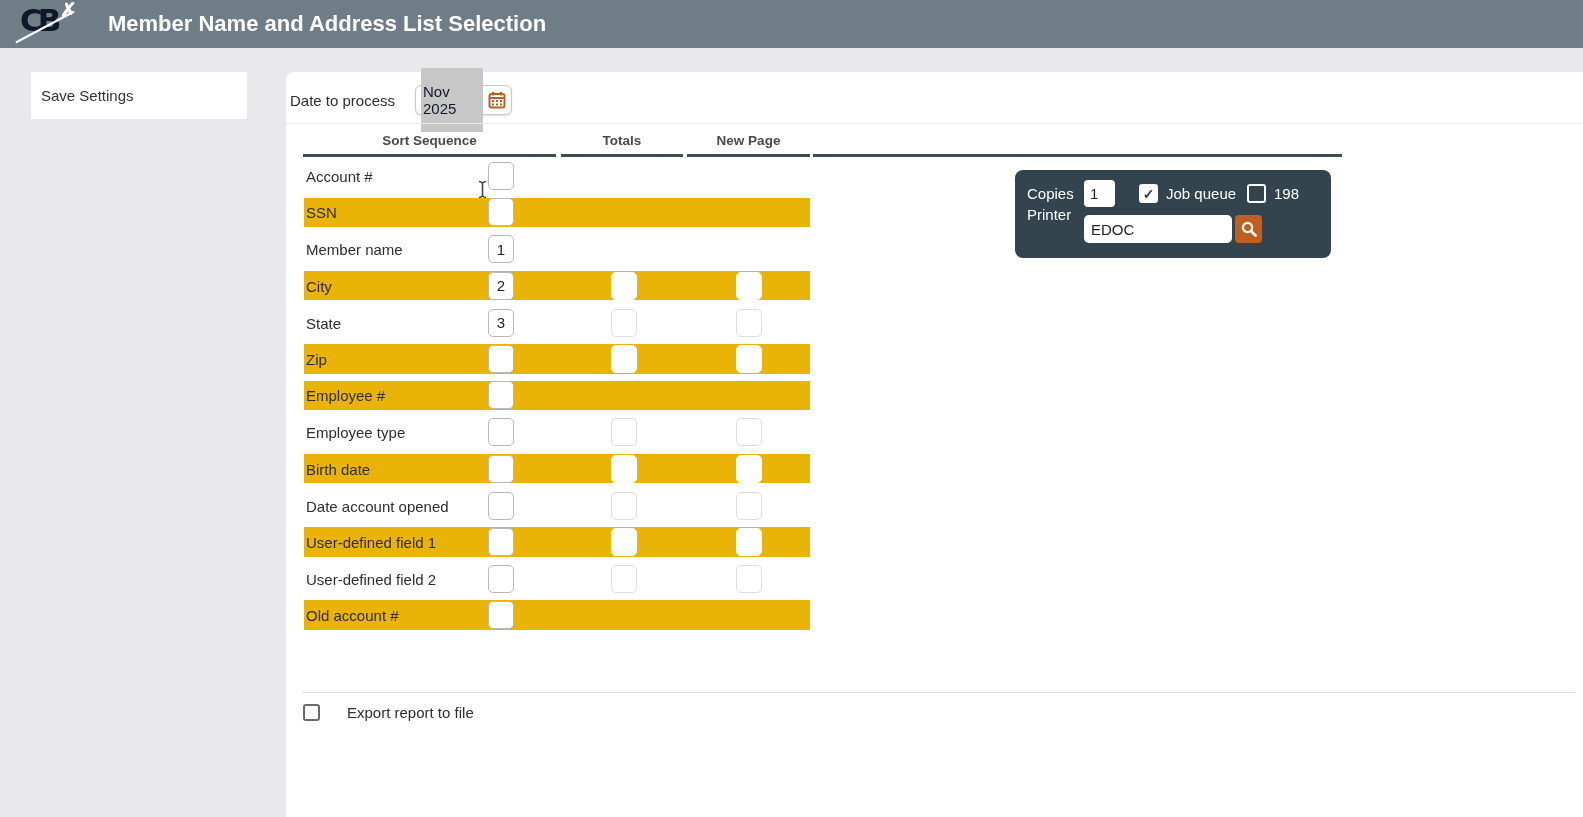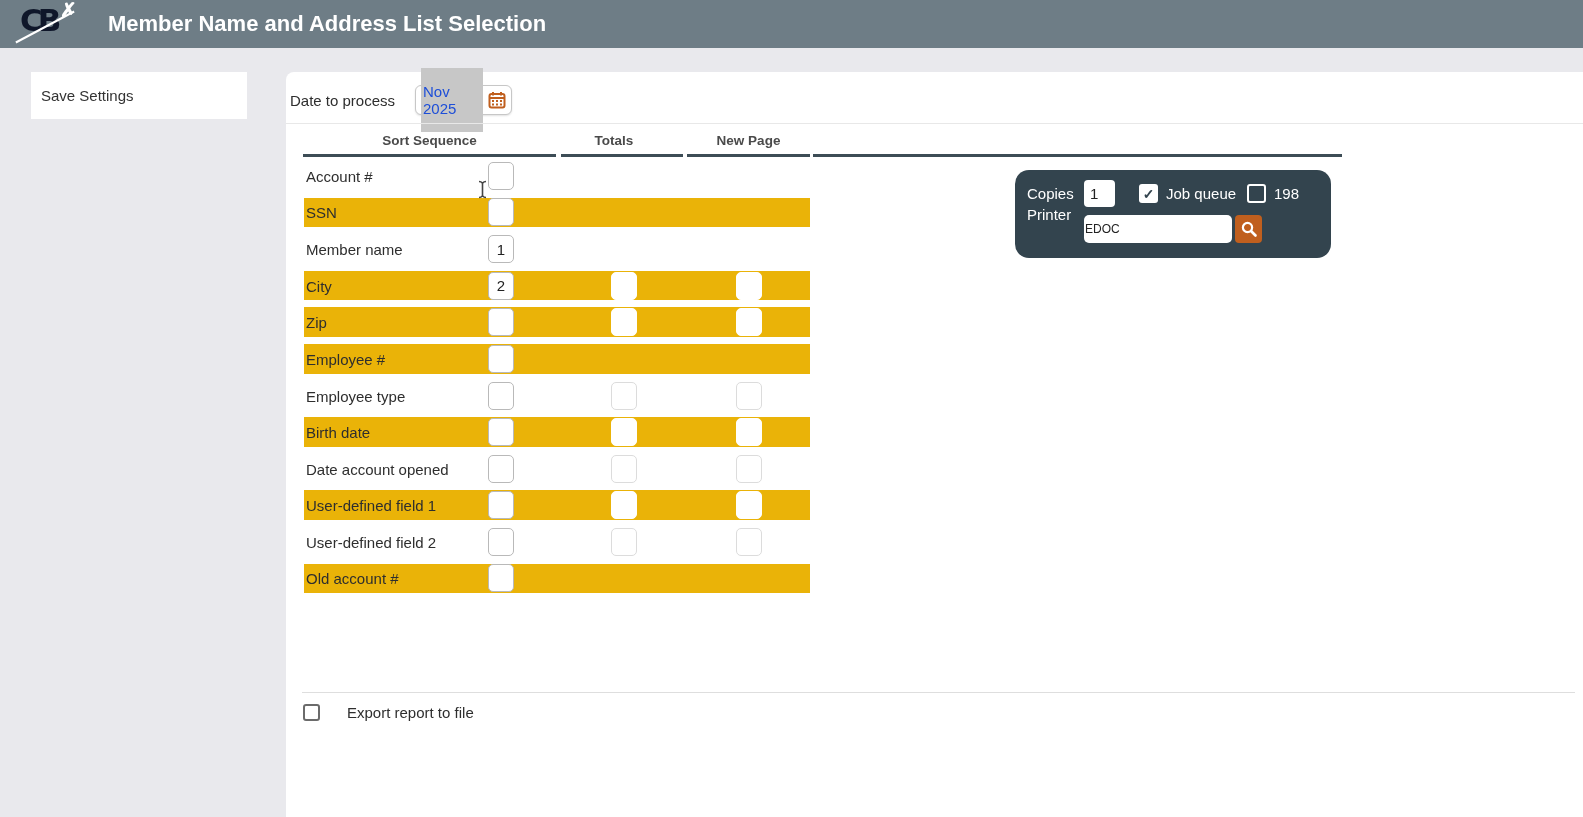--- a/index.html
+++ b/index.html
@@ -42,21 +42,21 @@
     position:absolute; left:286px; top:72px; right:0; bottom:0;
     background:#fff; border-radius:8px 0 0 0;
   }
   .date-label { position:absolute; left:4px; top:20px; font-size:15px; }
   .date-box {
     position:absolute; left:129px; top:13px; width:97px; height:30px;
     border:1px solid #c7c7c7; border-radius:6px; background:#fff;
     box-shadow:0 1px 2px rgba(0,0,0,0.12);
     display:flex; align-items:center; padding:0 5px; gap:5px; cursor:text;
   }
-  .date-value { background:#c7c7c7; font-size:15px; padding:15px 2px; color:#1d4ed8; }
+  .date-value { background:#c7c7c7; font-size:15px; padding:15px 2px; color:#0f172a; }
   .date-divider { position:absolute; left:0; right:0; top:51px; height:1px; background:#e8e8e8; }
 
   .col-head { position:absolute; top:61px; font-weight:bold; font-size:13.5px; color:#4a4a4a; text-align:center; }
   .rule { position:absolute; top:82px; height:3px; background:#3d4d56; }
 
   .rows { position:absolute; left:18px; top:86px; width:506px; }
   .grid-row { position:relative; height:36.6px; }
   .grid-row.stripe {
     background:#eab308;
     border-top:3px solid #fff; border-bottom:4px solid #fff;
@@ -79,38 +79,38 @@
   .export-divider { position:absolute; left:16px; right:8px; top:620px; height:1px; background:#dedede; }
   .export-row { position:absolute; left:17px; top:632px; display:flex; align-items:center; cursor:pointer; }
   .export-cb {
     width:17px; height:17px; border:2px solid #6b6b6b; border-radius:3px; background:#fff;
   }
   .export-label { font-size:15px; margin-left:27px; }
 
   
   .print-panel {
     position:absolute; left:729px; top:98px; width:316px; height:88px;
-    background:#33444e; border-radius:14px; color:#fff; font-size:15px;
+    background:#33444e; border-radius:8px; color:#fff; font-size:15px;
   }
   .pp-label { position:absolute; }
   .pp-copies-input {
     position:absolute; left:69px; top:10px; width:31px; height:27px;
     border:none; border-radius:4px; background:#fff; color:#222;
     font-size:15px; padding-left:6px; font-family:"Liberation Sans", sans-serif;
   }
   .pp-cb {
     position:absolute; width:19px; height:19px; border-radius:3px; top:14px;
     display:flex; align-items:center; justify-content:center; cursor:pointer;
   }
   .pp-cb.checked { background:#fff; color:#33444e; font-weight:bold; font-size:14px; }
   .pp-cb.unchecked { background:transparent; border:2px solid #fff; }
   .pp-printer-input {
     position:absolute; left:69px; top:45px; width:148px; height:28px;
     border:none; border-radius:5px; background:#fff; color:#222;
-    font-size:12px; padding-left:1px; font-family:"Liberation Sans", sans-serif;
+    font-size:15px; padding-left:7px; font-family:"Liberation Sans", sans-serif;
   }
   .pp-search-btn {
     position:absolute; left:220px; top:45px; width:27px; height:28px;
     background:#c05f1e; border:none; border-radius:4px; cursor:pointer;
     display:flex; align-items:center; justify-content:center;
   }
 </style>
 </head>
 <body>
 
@@ -143,21 +143,21 @@
           <rect x="12" y="9" width="2" height="2" fill="#c05f1e"></rect>
         <rect x="4" y="12.5" width="2" height="2" fill="#c05f1e"></rect>
           <rect x="8" y="12.5" width="2" height="2" fill="#c05f1e"></rect>
           <rect x="12" y="12.5" width="2" height="2" fill="#c05f1e"></rect>
       </svg>
     </span>
   </div>
   <div class="date-divider"></div>
 
   <div class="col-head" style="left:17px;width:253px;">Sort Sequence</div>
-  <div class="col-head" style="left:267px;width:122px;text-align:center;">Totals</div>
+  <div class="col-head" style="left:275px;width:122px;text-align:center;">Totals</div>
   <div class="col-head" style="left:401px;width:123px;">New Page</div>
   <div class="rule" style="left:17px;width:253px;"></div>
   <div class="rule" style="left:275px;width:122px;"></div>
   <div class="rule" style="left:401px;width:123px;"></div>
   <div class="rule" style="left:527px;width:529px;"></div>
 
   <div class="rows" id="rows">
       <div class="grid-row">
     <span class="row-label">Account #</span>
     <input class="cellbox sortbox" style="">
@@ -169,20 +169,26 @@
 
   </div>
       <div class="grid-row">
     <span class="row-label">Member name</span>
     <input class="cellbox sortbox" value="1" style="">
 
   </div>
       <div class="grid-row stripe">
     <span class="row-label">City</span>
     <input class="cellbox sortbox" value="2" style="">
+    <div class="cellbox totalbox"></div>
+    <div class="cellbox newpagebox"></div>
+  </div>
+      <div class="grid-row">
+    <span class="row-label">State</span>
+    <input class="cellbox sortbox" value="3" style="">
     <div class="cellbox totalbox"></div>
     <div class="cellbox newpagebox"></div>
   </div>
       <div class="grid-row stripe">
     <span class="row-label">Zip</span>
     <input class="cellbox sortbox" style="">
     <div class="cellbox totalbox"></div>
     <div class="cellbox newpagebox"></div>
   </div>
       <div class="grid-row stripe">

